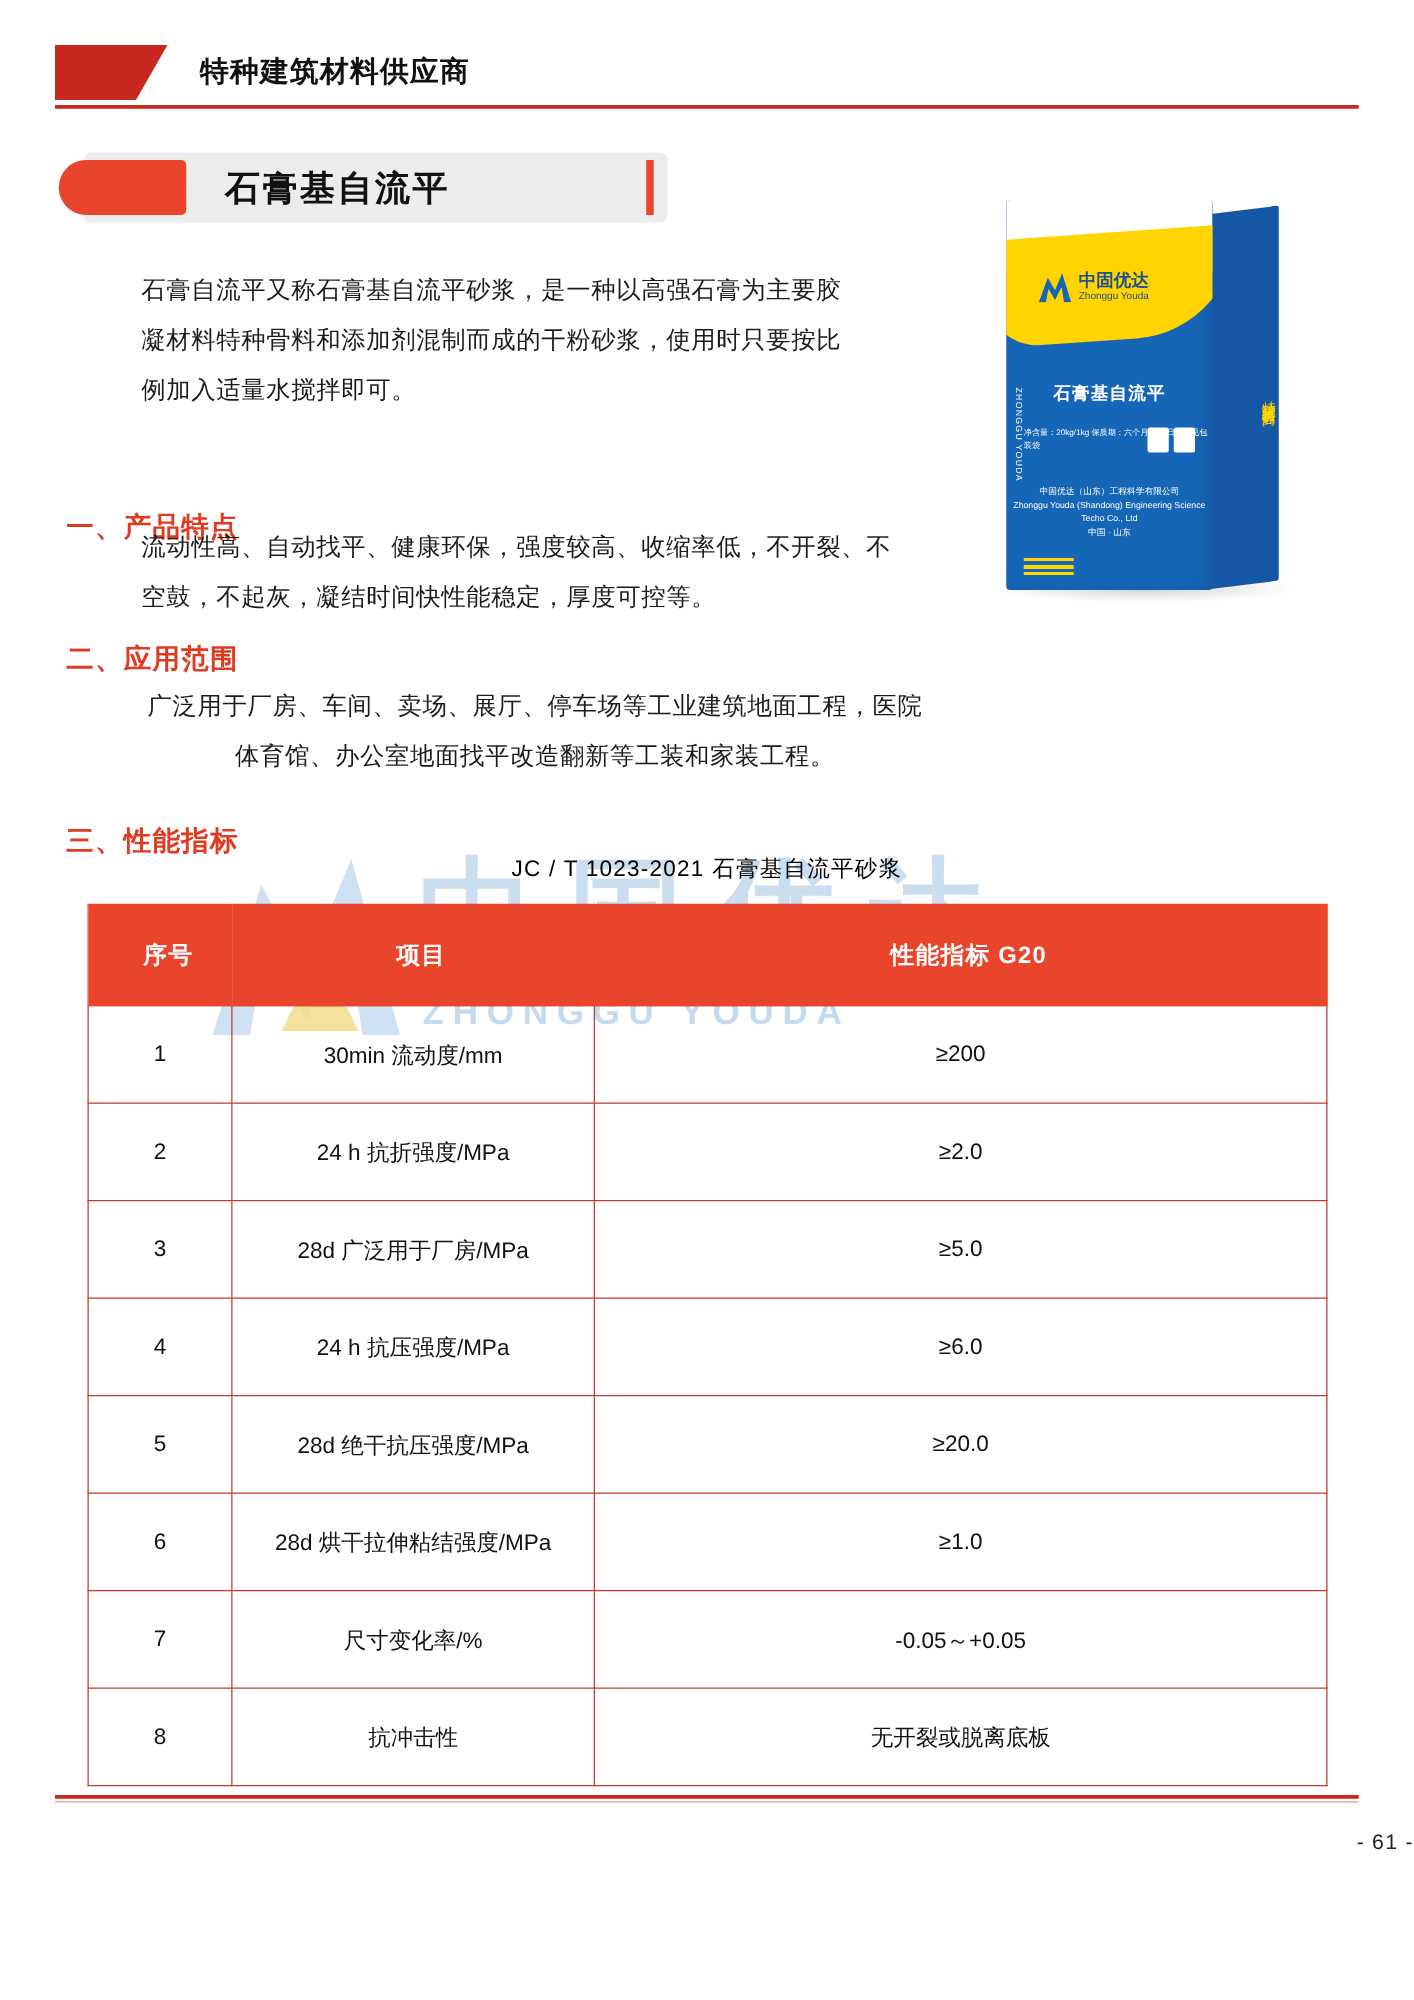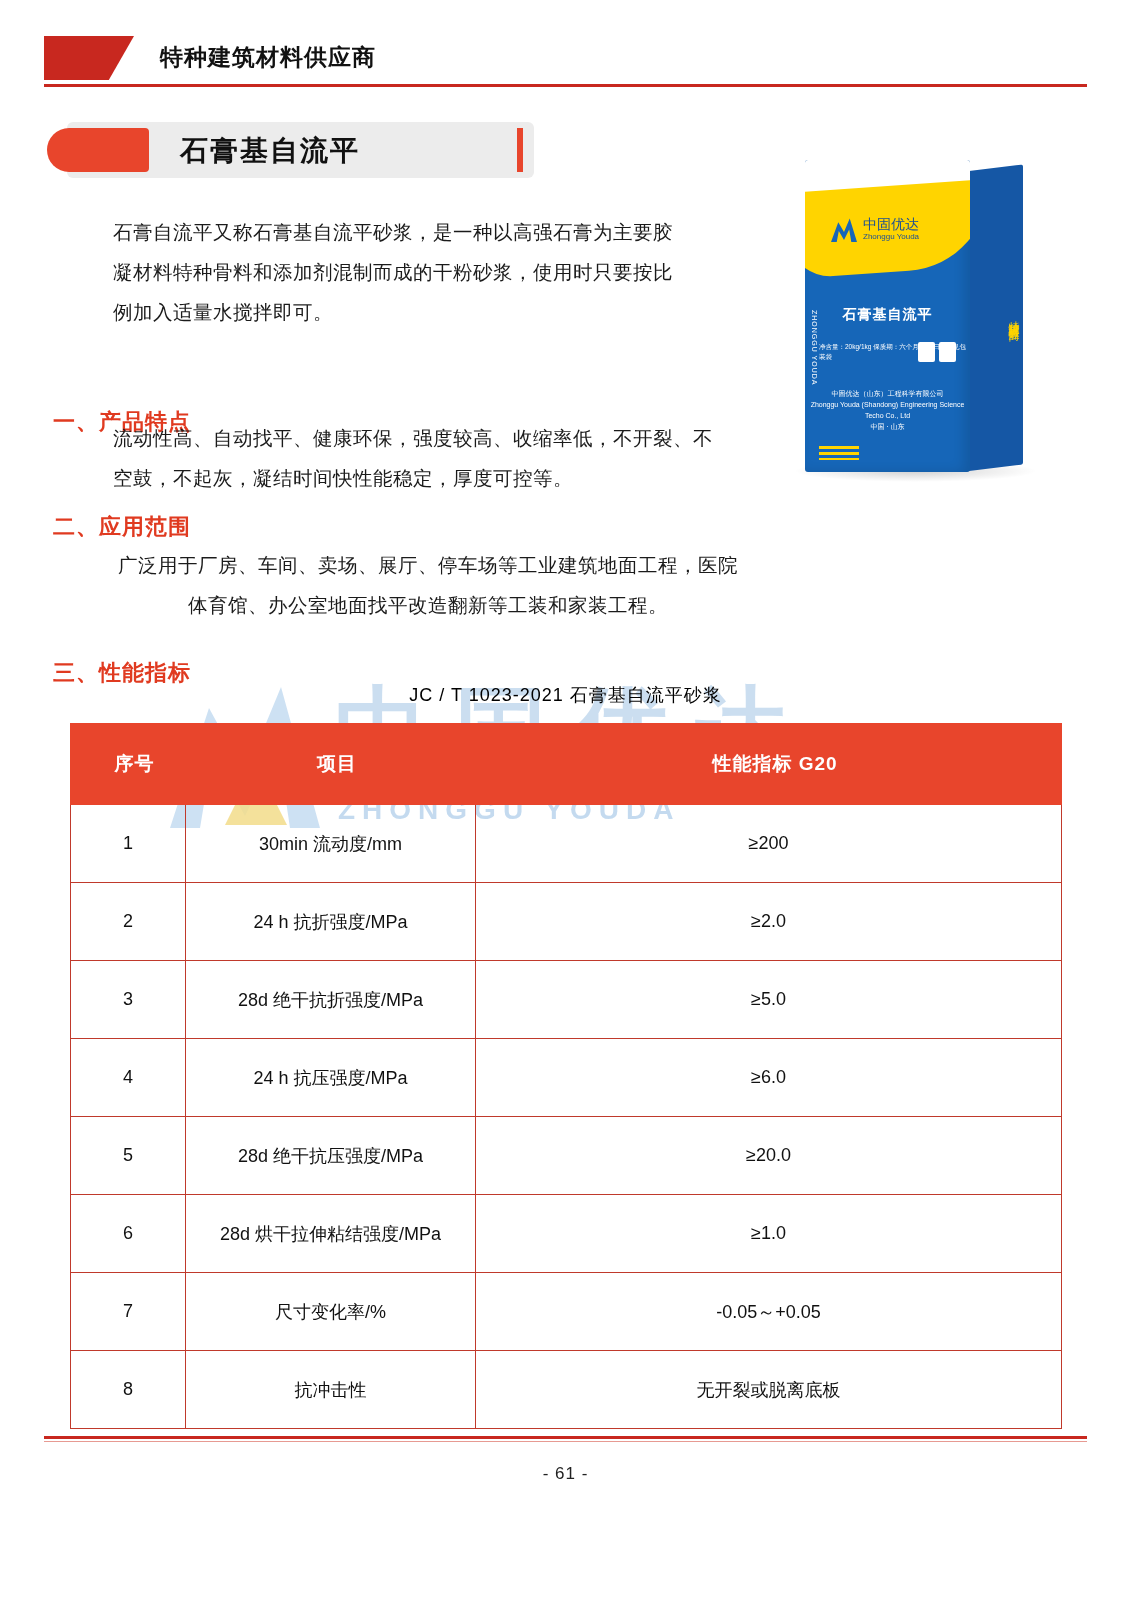--- a/index.html
+++ b/index.html
@@ -212,21 +212,21 @@
     gap: 6px;
   }
   .bag-logo-mark {
     width: 26px;
     height: 26px;
     background: #1666b8;
     clip-path: polygon(0% 100%, 28% 24%, 50% 62%, 72% 10%, 100% 100%, 78% 100%, 70% 52%, 50% 92%, 30% 58%, 22% 100%);
   }
   .bag-logo-cn {
     font-size: 14px;
-    font-weight: normal;
+    font-weight: bold;
     color: #1c4f93;
     line-height: 14px;
     text-align: right;
   }
   .bag-logo-en {
     font-size: 8px;
     color: #1c4f93;
     line-height: 11px;
   }
   .bag-prod {
@@ -399,21 +399,21 @@
     top: 1441px;
     width: 1043px;
     height: 1px;
     background: #e79a92;
   }
   .page-number {
     position: absolute;
     left: 0;
     top: 1464px;
     width: 1131px;
-    text-align: center;
+    text-align: right;
     font-size: 17px;
     color: #222222;
     letter-spacing: 1px;
   }
 </style>
 </head>
 <body>
 
 <div class="page">
 
@@ -501,21 +501,21 @@
         <td>30min 流动度/mm</td>
         <td>≥200</td>
       </tr>
       <tr>
         <td>2</td>
         <td>24 h 抗折强度/MPa</td>
         <td>≥2.0</td>
       </tr>
       <tr>
         <td>3</td>
-        <td>28d 绝干抗折强度/MPa</td>
+        <td>28d 广泛用于厂房/MPa</td>
         <td>≥5.0</td>
       </tr>
       <tr>
         <td>4</td>
         <td>24 h 抗压强度/MPa</td>
         <td>≥6.0</td>
       </tr>
       <tr>
         <td>5</td>
         <td>28d 绝干抗压强度/MPa</td>

